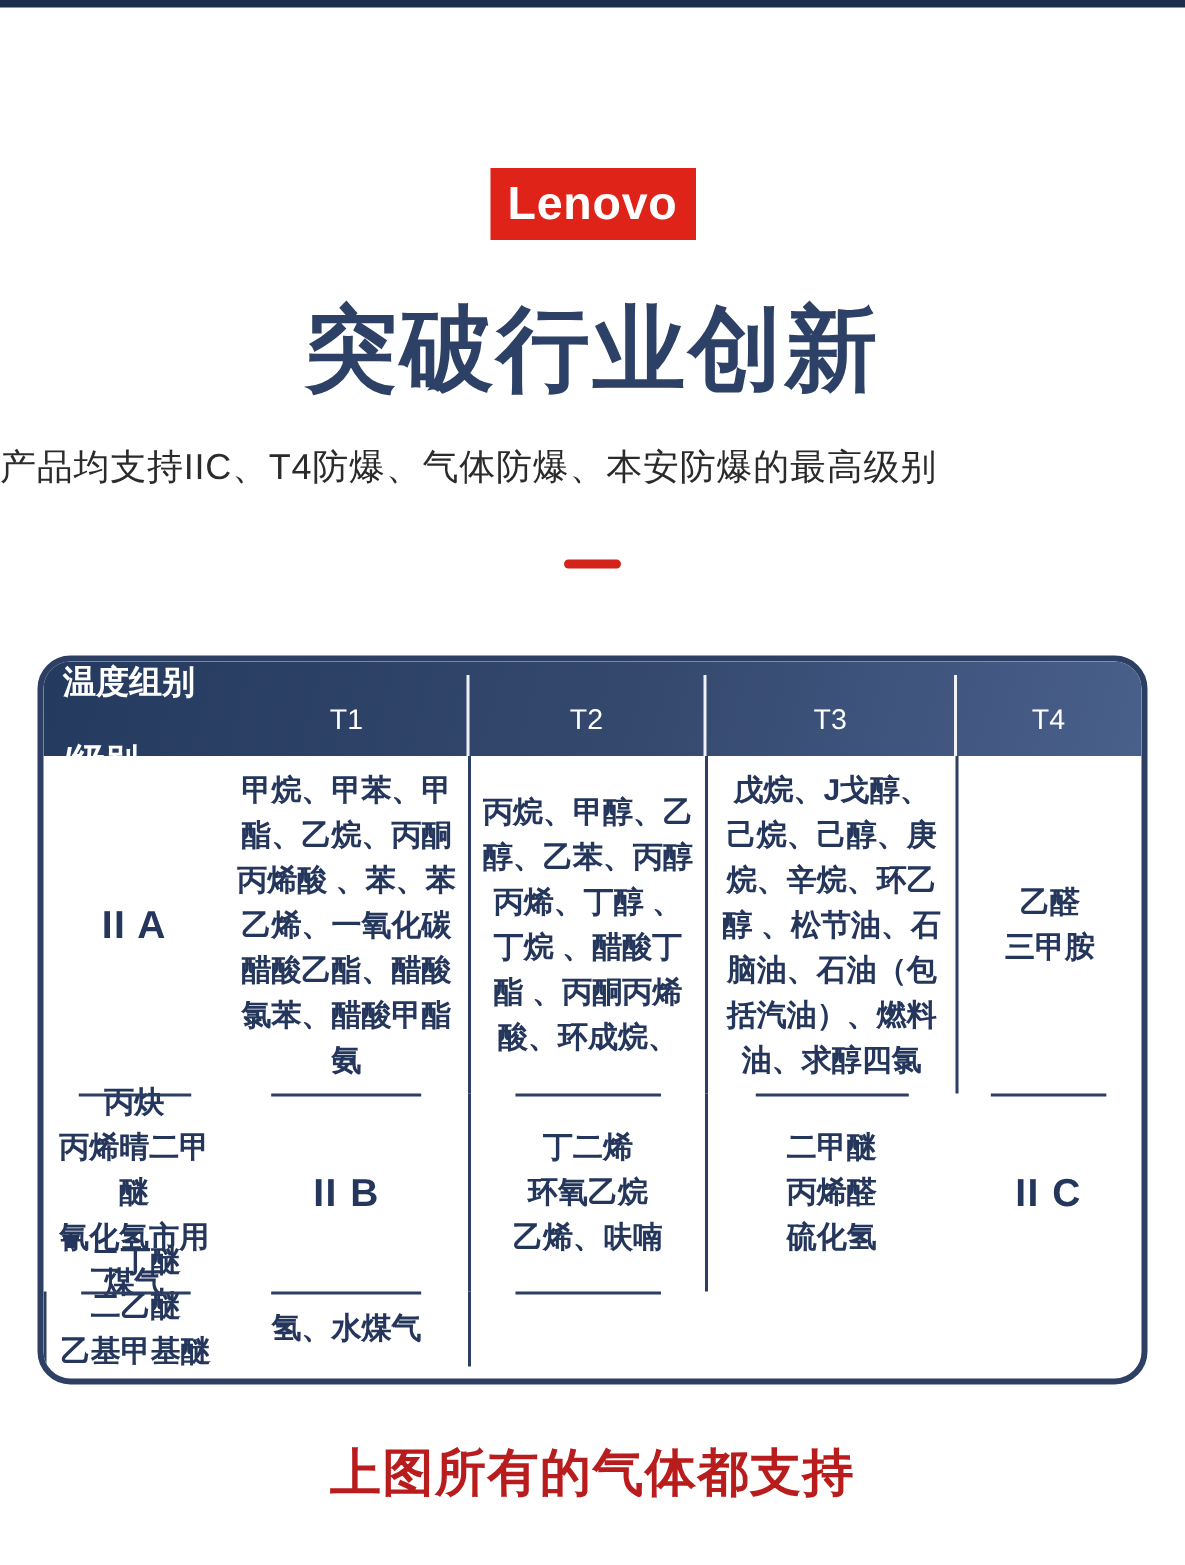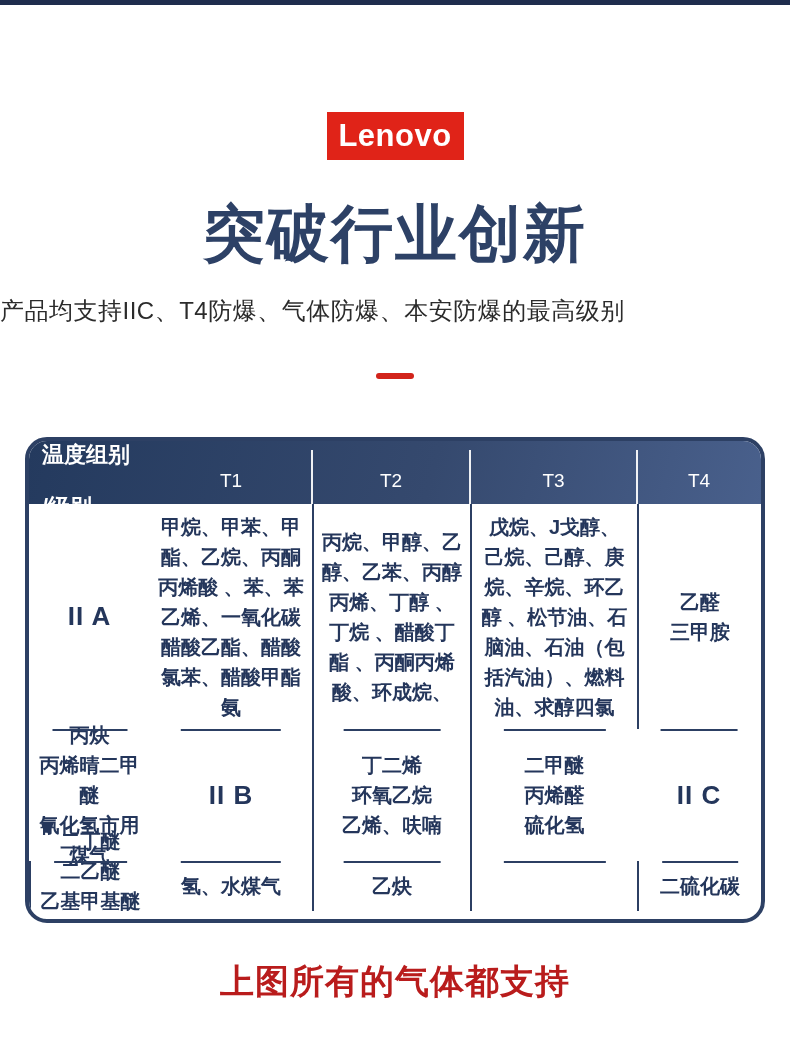--- a/index.html
+++ b/index.html
@@ -171,27 +171,21 @@
       <div class="td vline sep">
         <span class="cell-text">二丁醚
 二乙醚
 乙基甲基醚
 四氟乙烯</span>
       </div>
       <div class="td sep">
         <span class="cell-text">氢、水煤气</span>
       </div>
       <div class="td vline sep">
-        <span class="cell-text">乙炔</span>
-      </div>
-      <div class="td vline sep">
         <span class="cell-text"></span>
-      </div>
-      <div class="td vline sep">
-        <span class="cell-text">二硫化碳</span>
       </div>
 
     </div>
   </div>
 
   <p class="caption">上图所有的气体都支持</p>
 
 </div>
 
 </body></html>

